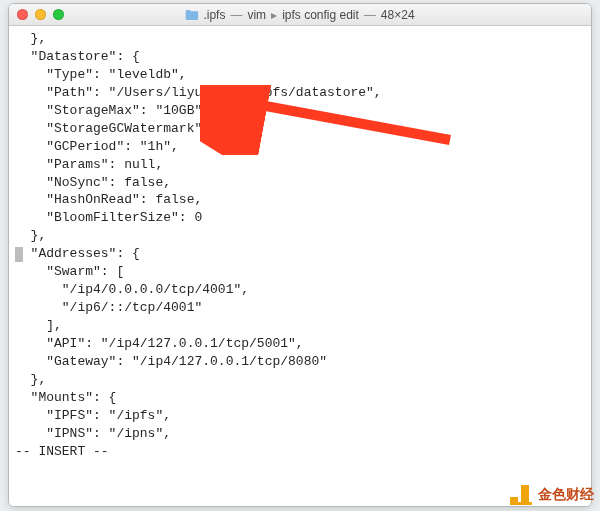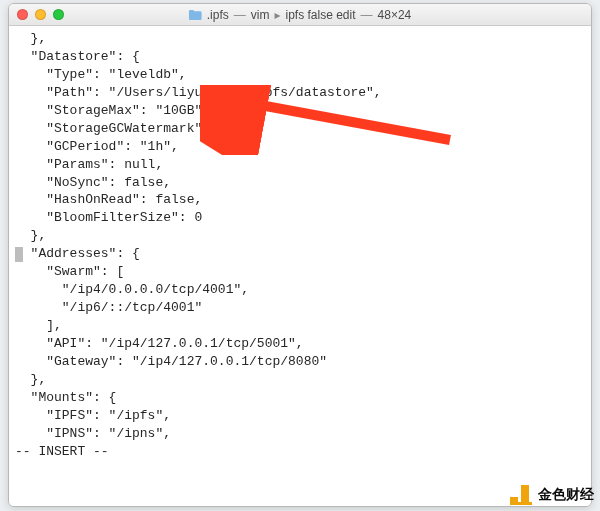--- a/index.html
+++ b/index.html
@@ -88,21 +88,21 @@
     .watermark {
       position: absolute;
       right: 6px;
       bottom: 6px;
       display: flex;
       align-items: center;
       gap: 6px;
       font-family: -apple-system, BlinkMacSystemFont, "PingFang SC", sans-serif;
       font-size: 14px;
       font-weight: 600;
-      color: #000000;
+      color: #c2410c;
       opacity: 0.95;
     }
     .watermark .logo svg { display: block; }
   </style>
 </head>
 <body>
 
 <div class="window">
   <div class="titlebar">
     <div class="traffic">
@@ -113,21 +113,21 @@
     <div class="title-center">
       <span class="folder-icon">
         <svg width="13" height="10" viewBox="0 0 13 10">
           <path d="M0 1.5C0 0.7 0.7 0 1.5 0h3l1.2 1.3H11.5c.8 0 1.5.7 1.5 1.5V8.5c0 .8-.7 1.5-1.5 1.5H1.5C.7 10 0 9.3 0 8.5V1.5z" fill="#7fb8e6"></path>
         </svg>
       </span>
       <span>.ipfs</span>
       <span class="title-sep">—</span>
       <span>vim</span>
       <span class="title-sep">▸</span>
-      <span>ipfs false edit</span>
+      <span>ipfs config edit</span>
       <span class="title-sep">—</span>
       <span>48×24</span>
     </div>
   </div>
 
   <div class="terminal"><div style="white-space: pre;">  },
   "Datastore": {
     "Type": "leveldb",
     "Path": "/Users/liyuechun/.ipfs/datastore",
     "StorageMax": "10GB",

